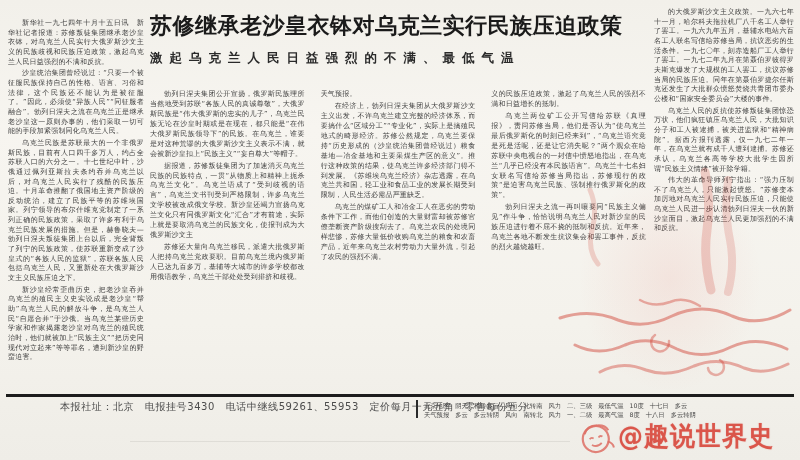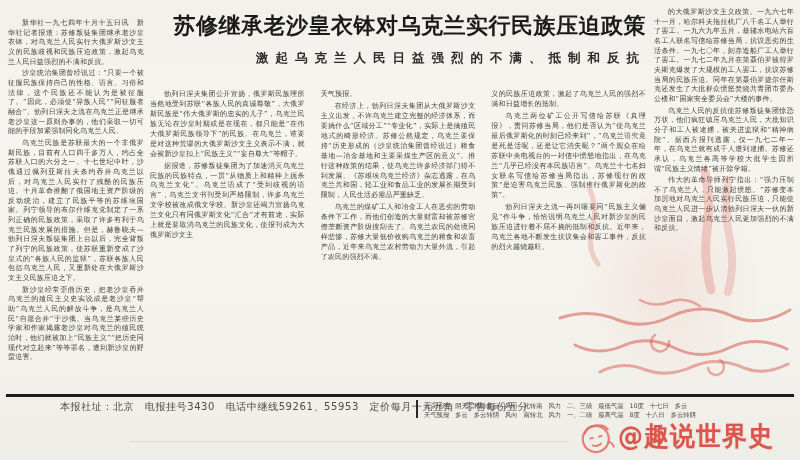--- a/index.html
+++ b/index.html
@@ -16,21 +16,21 @@
     pointer-events:none;
   }
   .colblock{position:absolute;text-align:justify;overflow:hidden;}
   .colblock p{
     margin:0 0 2px 0;text-indent:2em;font-size:7px;line-height:1.38;
     color:#3d3d3d;letter-spacing:0.2px;word-break:break-all;
   }
   .col-left{left:8px;top:19px;width:136px;height:364px;}
   .col-right{left:654px;top:8px;width:140px;height:382px;}
 
-  .headline-box{position:absolute;left:150px;top:12px;width:496px;height:74px;text-align:right;}
+  .headline-box{position:absolute;left:150px;top:12px;width:496px;height:74px;text-align:left;}
   .headline{
     margin:0;font-size:22px;line-height:1.3;font-weight:bold;color:#1a1a1a;
     letter-spacing:0.5px;white-space:nowrap;
   }
   .subheadline{
     margin:9px 0 0 0;font-size:12.5px;font-weight:bold;color:#2a2a2a;
     letter-spacing:7px;white-space:nowrap;
   }
   .center-cols{position:absolute;left:150px;top:90px;width:496px;height:298px;
     display:flex;gap:16px;}
@@ -66,27 +66,28 @@
 
   <div class="colblock col-left">
     <p>新华社一九七四年十月十五日讯　新华社记者报道：苏修叛徒集团继承老沙皇衣钵，对乌克兰人民实行大俄罗斯沙文主义的民族歧视和民族压迫政策，激起乌克兰人民日益强烈的不满和反抗。</p>
     <p>沙皇统治集团曾经说过：“只要一个被征服民族保持自己的性格、语言、习俗和法律，这个民族还不能认为是被征服了。”因此，必须使“异族人民”“同征服者融合”。勃列日涅夫之流在乌克兰正是继承老沙皇这一原则办事的，他们采取一切可能的手段加紧强制同化乌克兰人民。</p>
     <p>乌克兰民族是苏联最大的一个非俄罗斯民族，目前有人口四千多万人，约占全苏联人口的六分之一。十七世纪中叶，沙俄通过佩列亚斯拉夫条约吞并乌克兰以后，对乌克兰人民实行了残酷的民族压迫。十月革命推翻了俄国地主资产阶级的反动统治，建立了民族平等的苏维埃国家。列宁领导的布尔什维克党制定了一系列正确的民族政策，采取了许多有利于乌克兰民族发展的措施。但是，赫鲁晓夫—勃列日涅夫叛徒集团上台以后，完全背叛了列宁的民族政策，使苏联重新变成了沙皇式的“各族人民的监狱”，苏联各族人民包括乌克兰人民，又重新处在大俄罗斯沙文主义民族压迫之下。</p>
     <p>新沙皇经常歪曲历史，把老沙皇吞并乌克兰的殖民主义史实说成是老沙皇“帮助”乌克兰人民的解放斗争，是乌克兰人民“自愿合并”于沙俄。当乌克兰某些历史学家和作家揭露老沙皇对乌克兰的殖民统治时，他们就被加上“民族主义”“把历史同现代对立起来”等等罪名，遭到新沙皇的野蛮迫害。</p>
   </div>
 
   <div class="headline-box">
     <h1 class="headline">苏修继承老沙皇衣钵对乌克兰实行民族压迫政策</h1>
-    <h2 class="subheadline">激起乌克兰人民日益强烈的不满、抵制和反抗</h2>
+    <h2 class="subheadline">激起乌克兰人民日益强烈的不满、最低气温</h2>
   </div>
 
   <div class="center-cols">
     <div class="center-col">
       <p>勃列日涅夫集团公开宣扬，俄罗斯民族理所当然地受到苏联“各族人民的真诚尊敬”，大俄罗斯民族是“伟大俄罗斯的忠实的儿子”，乌克兰民族无论在沙皇时期或是在现在，都只能是“在伟大俄罗斯民族领导下”的民族。在乌克兰，谁要是对这种荒谬的大俄罗斯沙文主义表示不满，就会被新沙皇扣上“民族主义”“妄自尊大”等帽子。</p>
       <p>据报道，苏修叛徒集团为了加速消灭乌克兰民族的民族特点，一贯“从物质上和精神上扼杀乌克兰文化”。乌克兰语成了“受到歧视的语言”，乌克兰文书刊受到严格限制，许多乌克兰文学校被改成俄文学校。新沙皇还竭力宣扬乌克兰文化只有同俄罗斯文化“汇合”才有前途，实际上就是要取消乌克兰的民族文化，使报刊成为大俄罗斯沙文主</p>
+      <p>苏修还大量向乌克兰移民，派遣大批俄罗斯人把持乌克兰党政要职。目前乌克兰境内俄罗斯人已达九百多万，基辅等大城市的许多学校都改用俄语教学，乌克兰干部处处受到排挤和歧视。</p>
     </div>
     <div class="center-col">
       <p style="text-indent:0;">天气预报。</p>
       <p>在经济上，勃列日涅夫集团从大俄罗斯沙文主义出发，不许乌克兰建立完整的经济体系，而要搞什么“区域分工”“专业化”，实际上是搞殖民地式的畸形经济。苏修公然规定，乌克兰要保持“历史形成的（沙皇统治集团曾经说过）粮食基地—冶金基地和主要采煤生产区的意义”。推行这种政策的结果，使乌克兰许多经济部门得不到发展。《苏维埃乌克兰经济》杂志透露，在乌克兰共和国，轻工业和食品工业的发展长期受到限制，人民生活必需品严重缺乏。</p>
       <p>乌克兰的煤矿工人和冶金工人在恶劣的劳动条件下工作，而他们创造的大量财富却被苏修官僚垄断资产阶级搜刮去了。乌克兰农民的处境同样悲惨，苏修大量低价收购乌克兰的粮食和农畜产品，近年来乌克兰农村劳动力大量外流，引起了农民的强烈不满。</p>
     </div>
     <div class="center-col">
       <p style="text-indent:0;">义的民族压迫政策，激起了乌克兰人民的强烈不满和日益增长的抵制。</p>
       <p>乌克兰两位矿工公开写信给苏联《真理报》，责问苏修当局，他们是否认为“使乌克兰最后俄罗斯化的时刻已经来到”，“乌克兰语究竟是死是活呢，还是让它消失呢？”两个观众在给苏联中央电视台的一封信中愤怒地指出，在乌克兰“几乎已经没有本民族语言”。乌克兰十七名妇女联名写信给苏修当局指出，苏修现行的政策“是迫害乌克兰民族、强制推行俄罗斯化的政策”。</p>
       <p>勃列日涅夫之流一再叫嚷要同“民族主义偏见”作斗争，恰恰说明乌克兰人民对新沙皇的民族压迫进行着不屈不挠的抵制和反抗。近年来，乌克兰各地不断发生抗议集会和罢工事件，反抗的烈火越烧越旺。</p>

